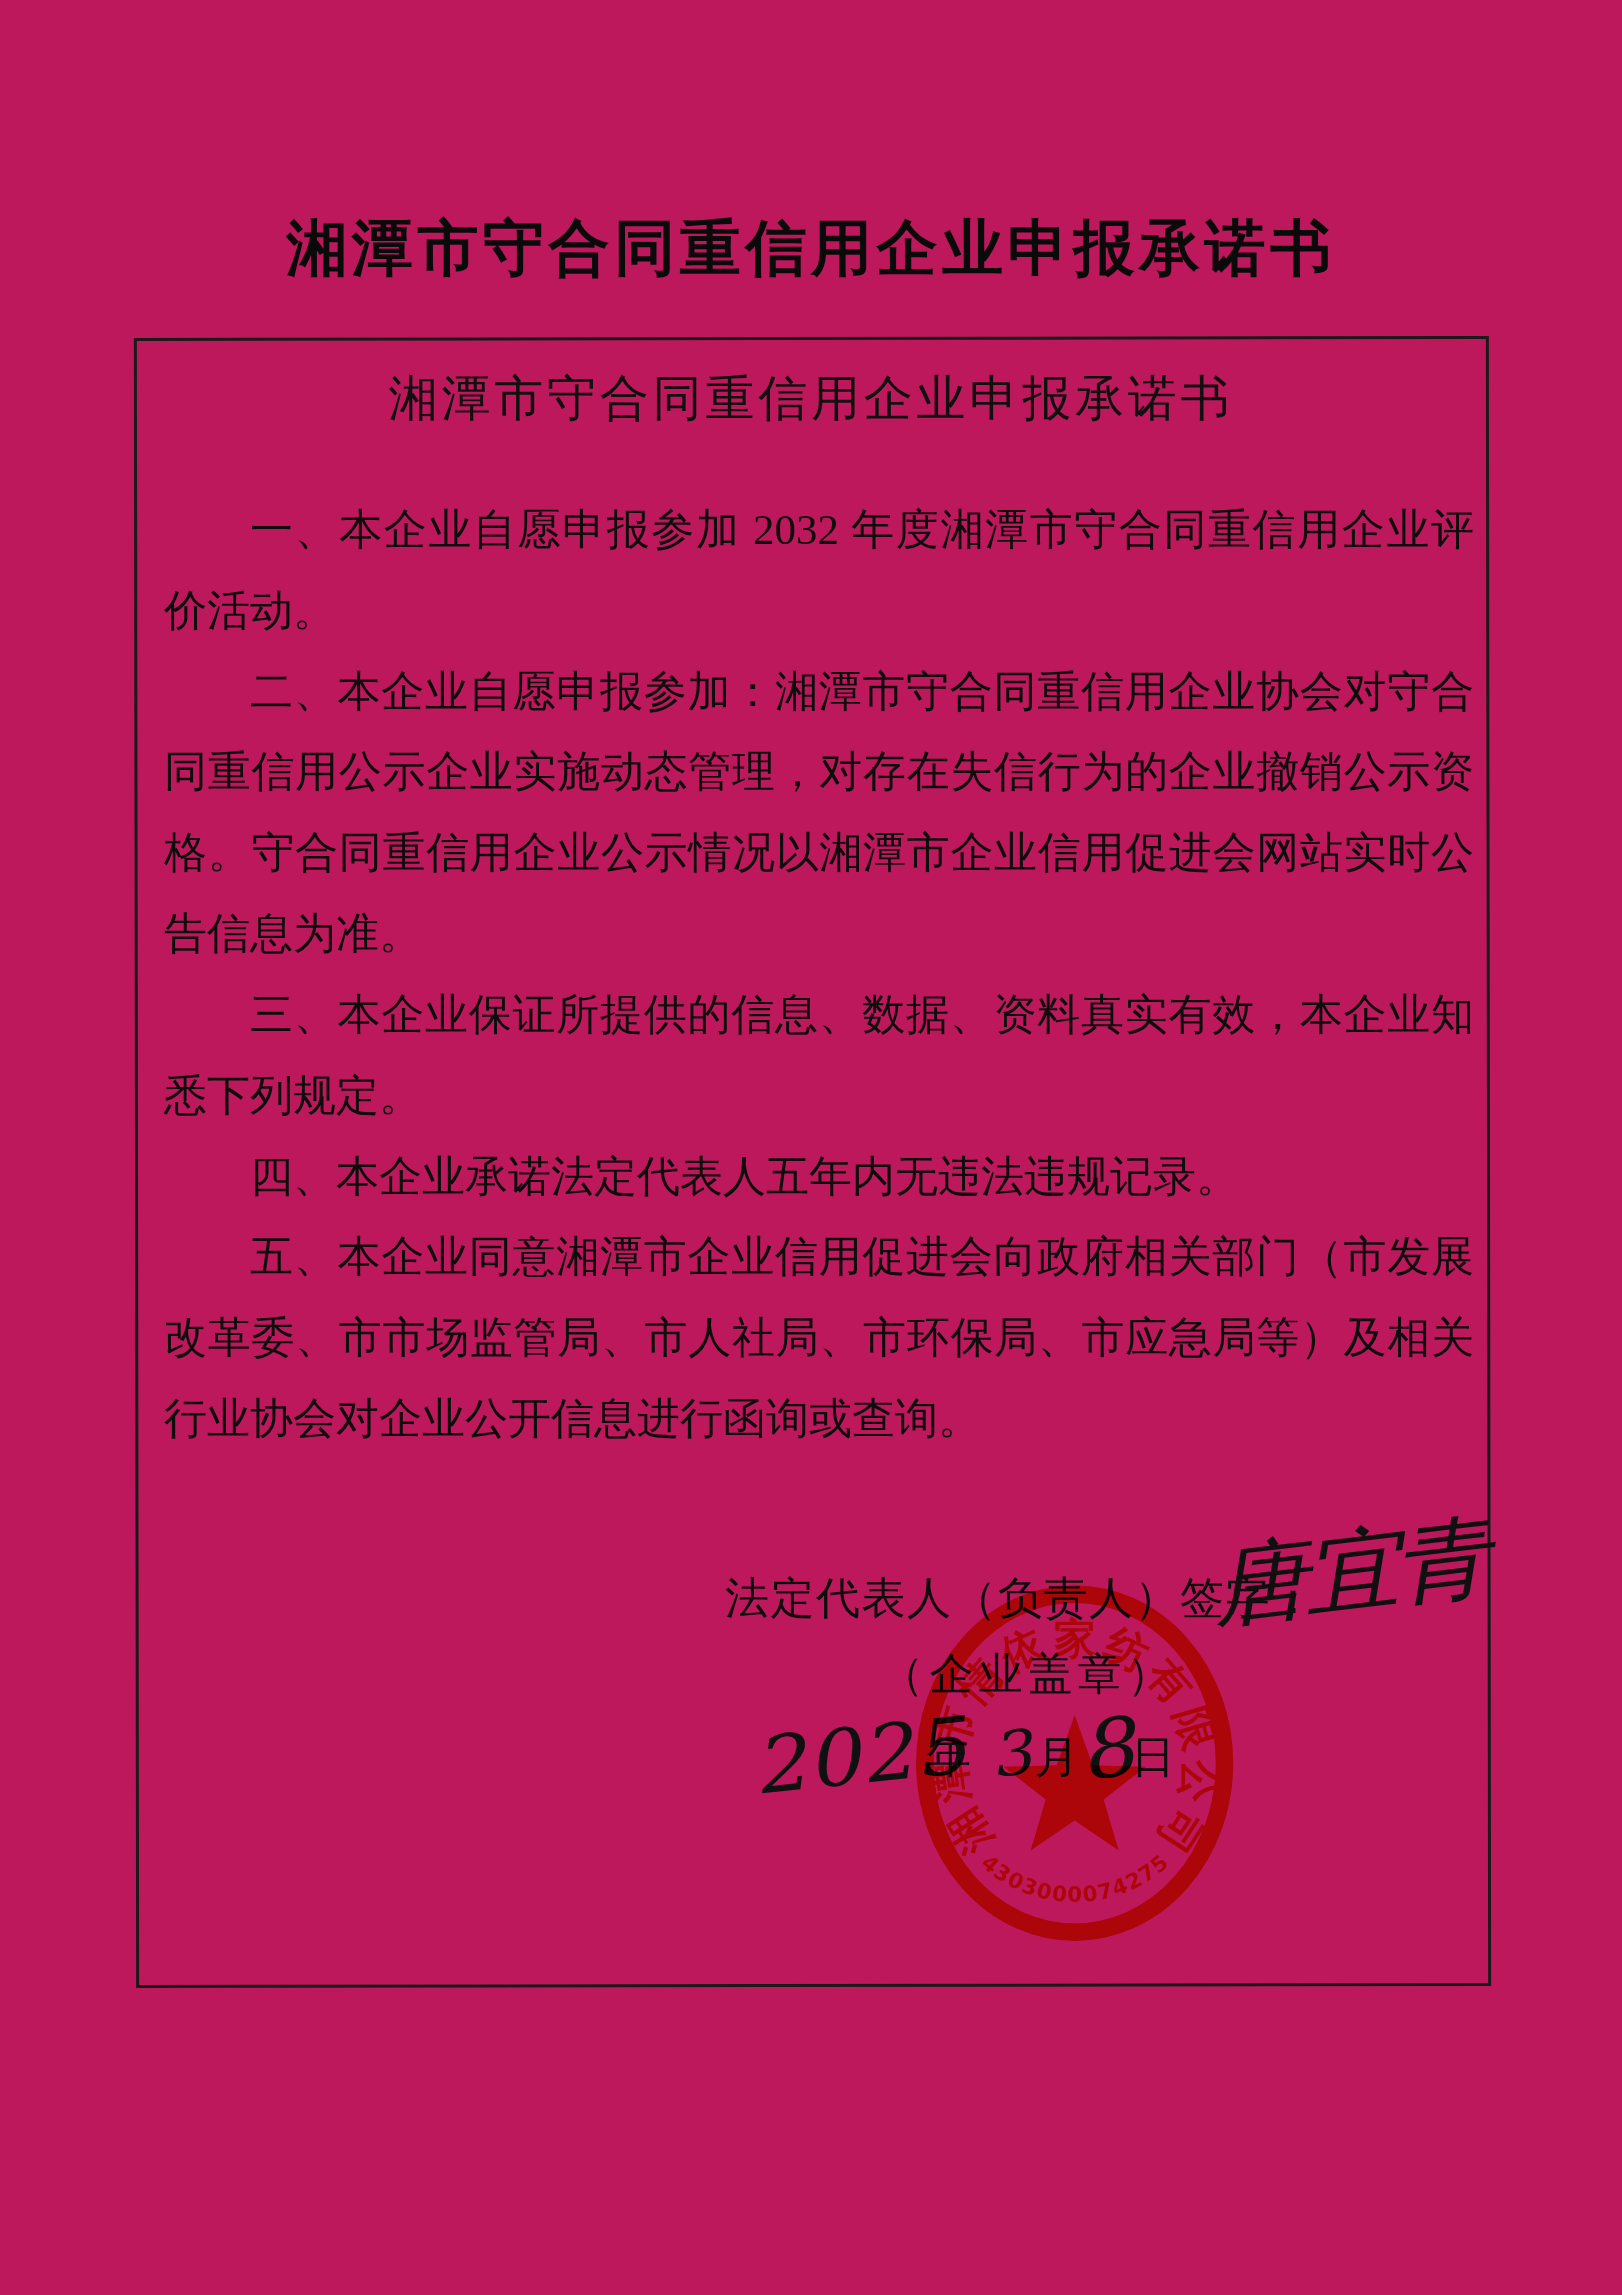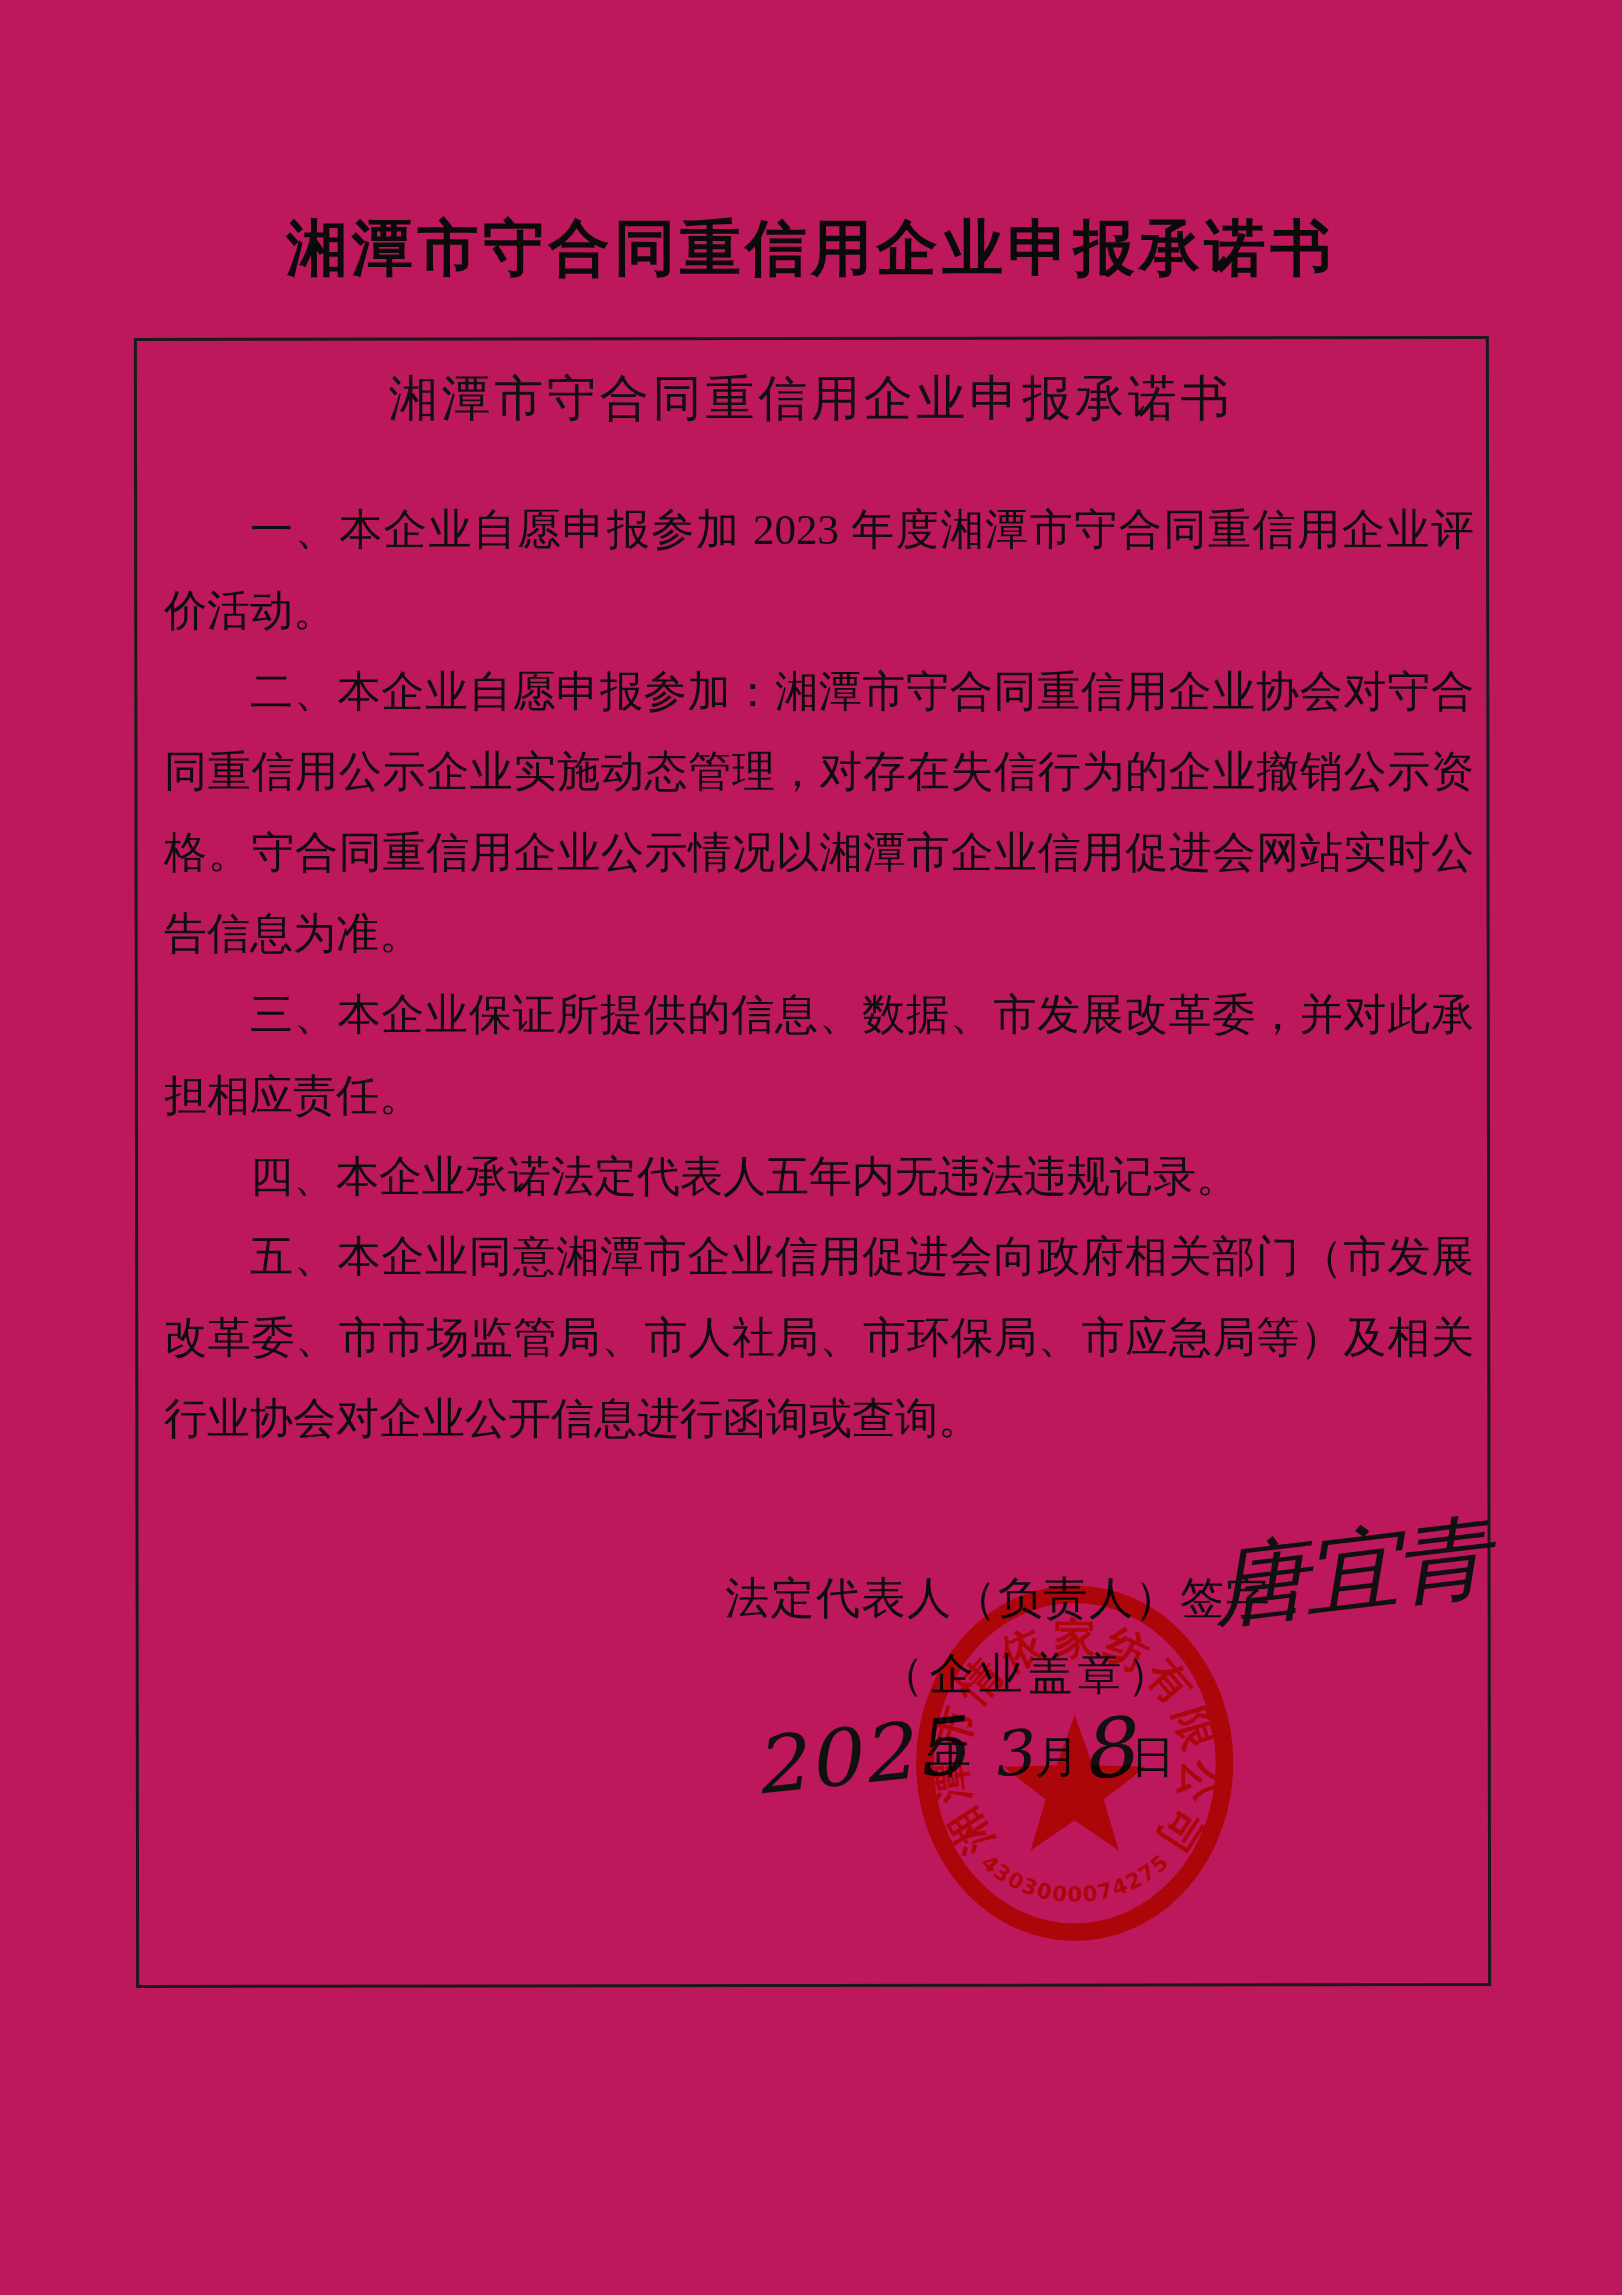--- a/index.html
+++ b/index.html
@@ -90,23 +90,23 @@
 
 <div class="page">
 
   <h1 class="main-title">湘潭市守合同重信用企业申报承诺书</h1>
 
   <div class="doc-box"></div>
 
   <h2 class="inner-title">湘潭市守合同重信用企业申报承诺书</h2>
 
   <div class="body-text">
-    <p>一、本企业自愿申报参加 2023 年度湘潭市守合同重信用企业评价活动。</p>
+    <p>一、本企业自愿申报参加 2032 年度湘潭市守合同重信用企业评价活动。</p>
     <p>二、本企业自愿申报参加：湘潭市守合同重信用企业协会对守合同重信用公示企业实施动态管理，对存在失信行为的企业撤销公示资格。守合同重信用企业公示情况以湘潭市企业信用促进会网站实时公告信息为准。</p>
-    <p>三、本企业保证所提供的信息、数据、市发展改革委，并对此承担相应责任。</p>
+    <p>三、本企业保证所提供的信息、数据、资料真实有效，本企业知悉下列规定。</p>
     <p>四、本企业承诺法定代表人五年内无违法违规记录。</p>
     <p>五、本企业同意湘潭市企业信用促进会向政府相关部门（市发展改革委、市市场监管局、市人社局、市环保局、市应急局等）及相关行业协会对企业公开信息进行函询或查询。</p>
   </div>
 
   <div class="sig-label">法定代表人（负责人）签字：</div>
 
   <div class="hand sig-hand">唐宜青</div>
 
   <div class="seal-note">（企业盖章）</div>
 

